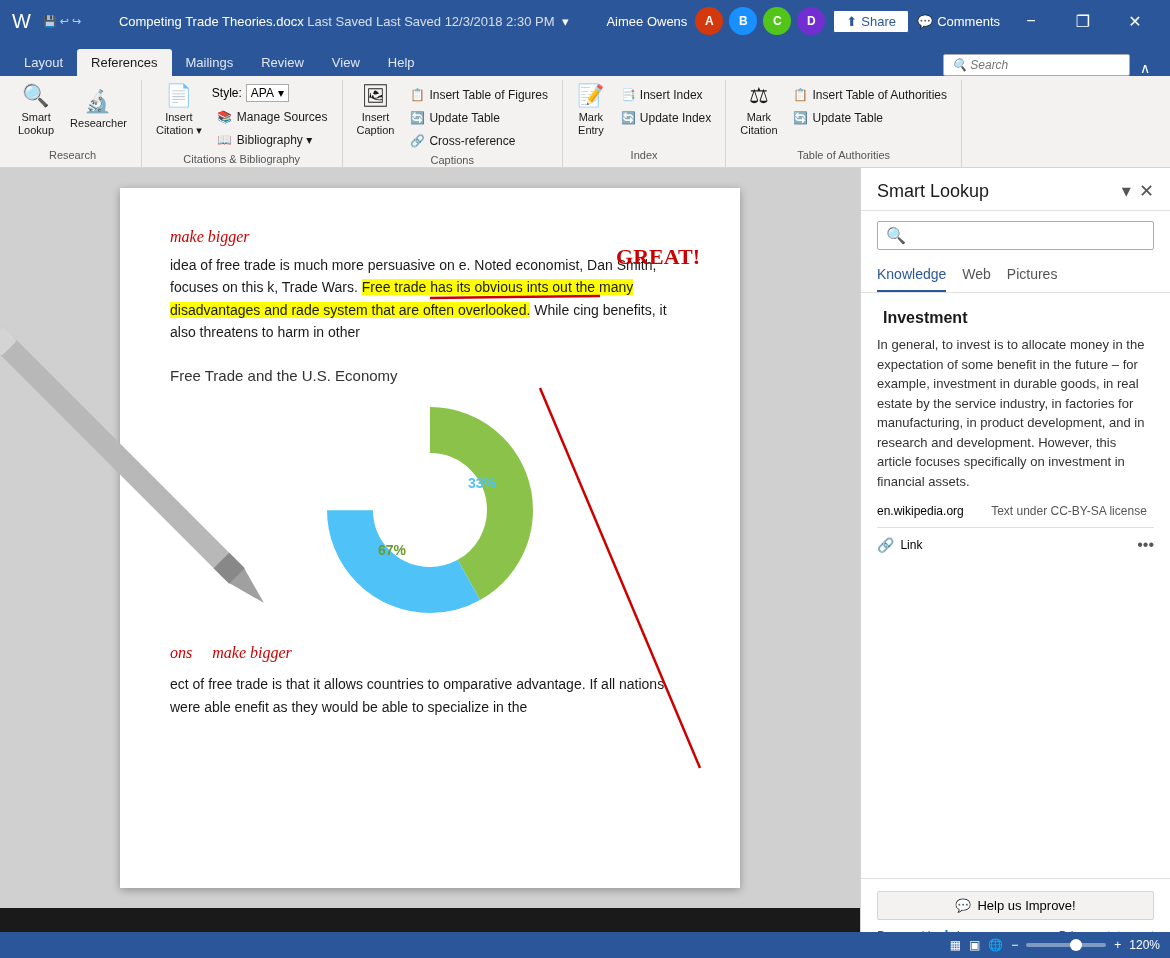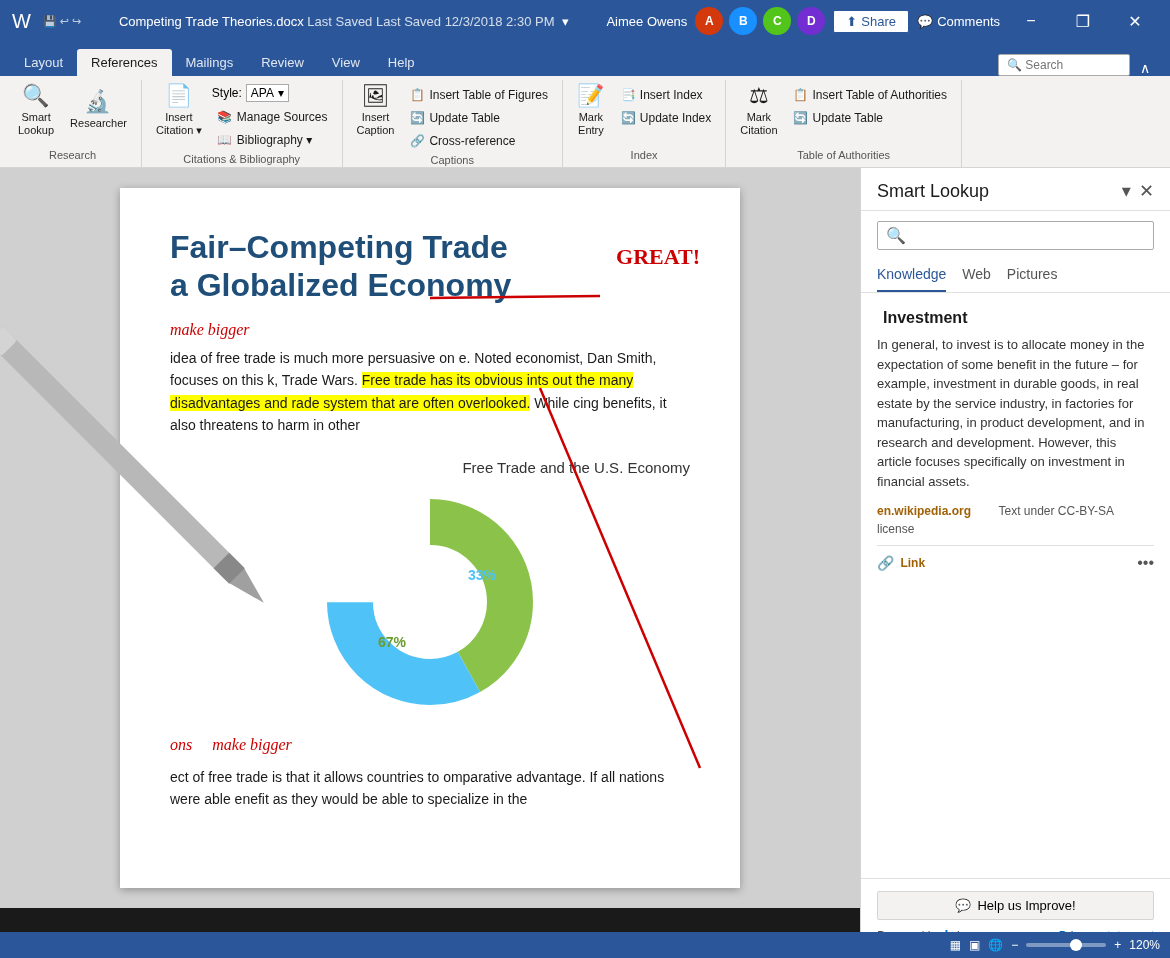--- a/index.html
+++ b/index.html
@@ -142,21 +142,21 @@
       margin-bottom: 16px;
     }
     .annotation-make-bigger {
       color: #c00;
       font-family: cursive;
       font-size: 16px;
       margin-bottom: 8px;
     }
     .doc-body { font-size: 14px; line-height: 1.6; color: #1a1a1a; }
     .highlight { background: #ffff00; }
-    .chart-title { font-size: 15px; color: #333; margin-bottom: 12px; text-align: right; }
+    .chart-title { font-size: 15px; color: #333; margin-bottom: 12px; text-align: left; }
 
     
     .donut-container { position: relative; width: 220px; height: 220px; margin: 0 auto; }
     .donut-legend { margin-top: 12px; display: flex; flex-direction: column; gap: 6px; }
     .legend-item { display: flex; align-items: center; gap: 8px; font-size: 13px; }
     .legend-color { width: 16px; height: 16px; }
 
     
     .smart-lookup {
       width: 310px;
@@ -200,21 +200,21 @@
       padding: 6px 0 8px;
       font-size: 14px;
       color: #555;
       cursor: pointer;
       border-bottom: 2px solid transparent;
     }
     .sl-tab.active { color: #2b579a; border-bottom-color: #2b579a; }
     .sl-content { flex: 1; overflow-y: auto; padding: 16px; }
     .sl-entry-title { font-size: 16px; font-weight: 600; color: #1a1a1a; margin-bottom: 8px; margin-left: 6px; }
     .sl-entry-body { font-size: 13px; color: #333; line-height: 1.5; margin-bottom: 10px; }
-    .sl-link { font-size: 12px; color: #a16207; cursor: pointer; font-weight: bold; }
+    .sl-link { font-size: 12px; color: #000000; cursor: pointer; }
     .sl-link-item { display: flex; align-items: center; gap: 6px; padding: 8px 0; border-top: 1px solid #e0e0e0; cursor: pointer; }
     .sl-link-dots { color: #555; cursor: pointer; }
 
     
     .sl-improve {
       border-top: 1px solid #e0e0e0;
       padding: 12px 16px;
       display: flex;
       flex-direction: column;
       gap: 8px;
@@ -318,21 +318,21 @@
   <div class="ribbon-tab">
     <span>Review</span>
   </div>
   <div class="ribbon-tab">
     <span>View</span>
   </div>
   <div class="ribbon-tab">
     <span>Help</span>
   </div>
   <div style="margin-left:auto; display:flex; align-items:center;">
-    <input type="text" placeholder="🔍 Search" style="padding: 3px 8px; font-size: 12px; border: 1px solid rgb(170, 170, 170); border-radius: 2px; width: 132px; background: white;">
+    <input type="text" placeholder="🔍 Search" style="padding: 3px 8px; font-size: 12px; border: 1px solid rgb(170, 170, 170); border-radius: 2px; width: 187px; background: white; font-style: italic;">
   </div>
   <div style="width:30px; display:flex; align-items:center; justify-content:center; cursor:pointer;">
     <span style="color:white; font-size:14px;">∧</span>
   </div>
 </div>
 
 <div class="ribbon">
 
   <div class="ribbon-group">
     <div class="ribbon-group-content">
@@ -457,24 +457,20 @@
 
       <div class="doc-page">
 
         <svg class="red-line-svg">
 
           <line x1="310" y1="110" x2="480" y2="108" stroke="#c00" stroke-width="2.5"></line>
 
           <line x1="420" y1="200" x2="580" y2="580" stroke="#c00" stroke-width="2.5"></line>
         </svg>
 
-        <div class="doc-title">
-          <span>Fair–Competing Trade</span><br>
-          <span>a Globalized Economy</span>
-        </div>
 
         <div style="position:absolute; top:56px; right:40px;">
           <span style="color:#c00; font-family:cursive; font-size:22px; font-weight:bold;">GREAT!</span>
         </div>
 
         <div class="annotation-make-bigger">
           <em>make bigger</em>
         </div>
 
         <div class="doc-body">

